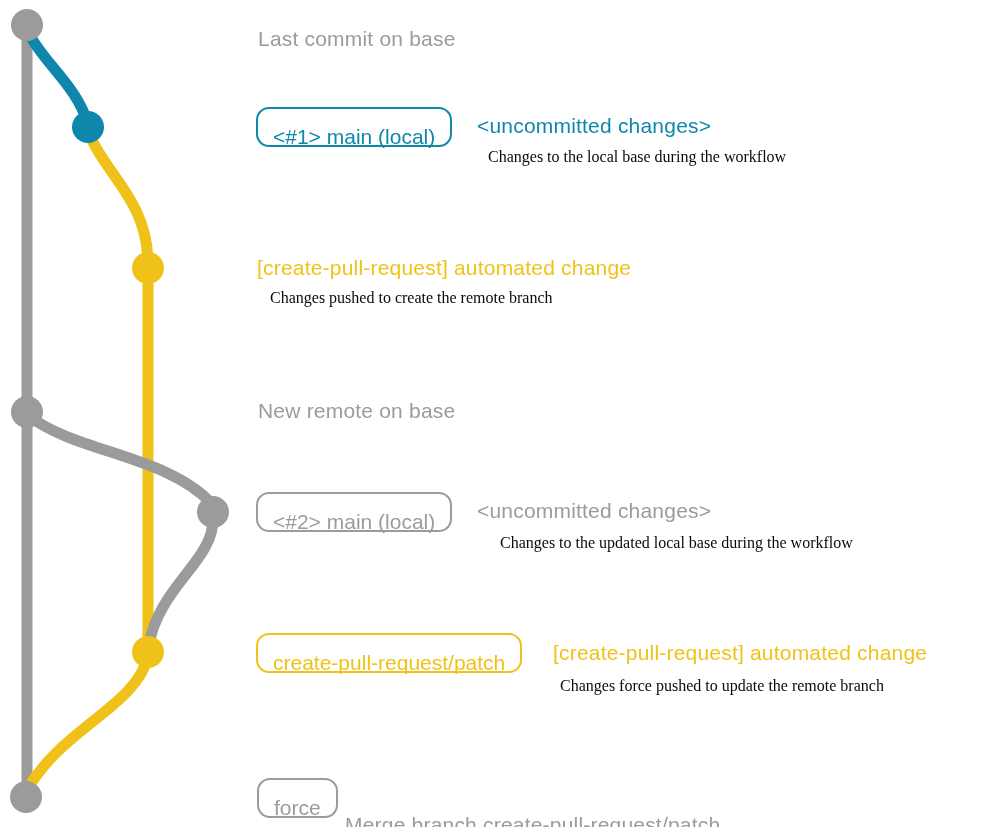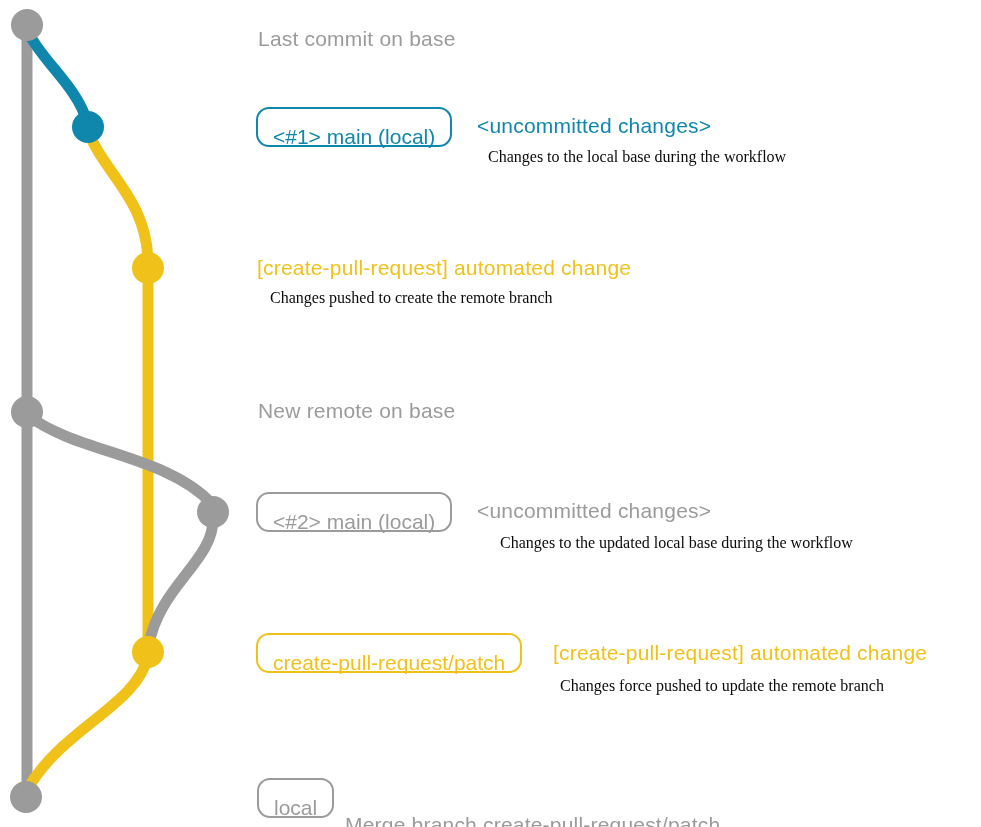--- a/index.html
+++ b/index.html
@@ -111,16 +111,16 @@
   <div class="abs label-sans gray-text" style="left:258px; top:399px;">New remote on base</div>
 
   <div class="abs badge badge-gray" style="left:256px; top:492px;text-align:center;">&lt;#2&gt; main (local)</div>
   <div class="abs label-sans gray-text" style="left:477px; top:499px;">&lt;uncommitted changes&gt;</div>
   <div class="abs caption" style="left:500px; top:531px;">Changes to the updated local base during the workflow</div>
 
   <div class="abs badge badge-yellow" style="left:256px; top:633px;">create-pull-request/patch</div>
   <div class="abs label-sans yellow-text" style="left:553px; top:641px;">[create-pull-request] automated change</div>
   <div class="abs caption" style="left:560px; top:674px;">Changes force pushed to update the remote branch</div>
 
-  <div class="abs badge badge-gray" style="left:257px; top:778px;">local</div>
+  <div class="abs badge badge-gray" style="left:257px; top:778px;">force</div>
   <div class="abs label-sans gray-text" style="left:345px; top:813px;">Merge branch create-pull-request/patch</div>
 
 </div>
 
 </body></html>

